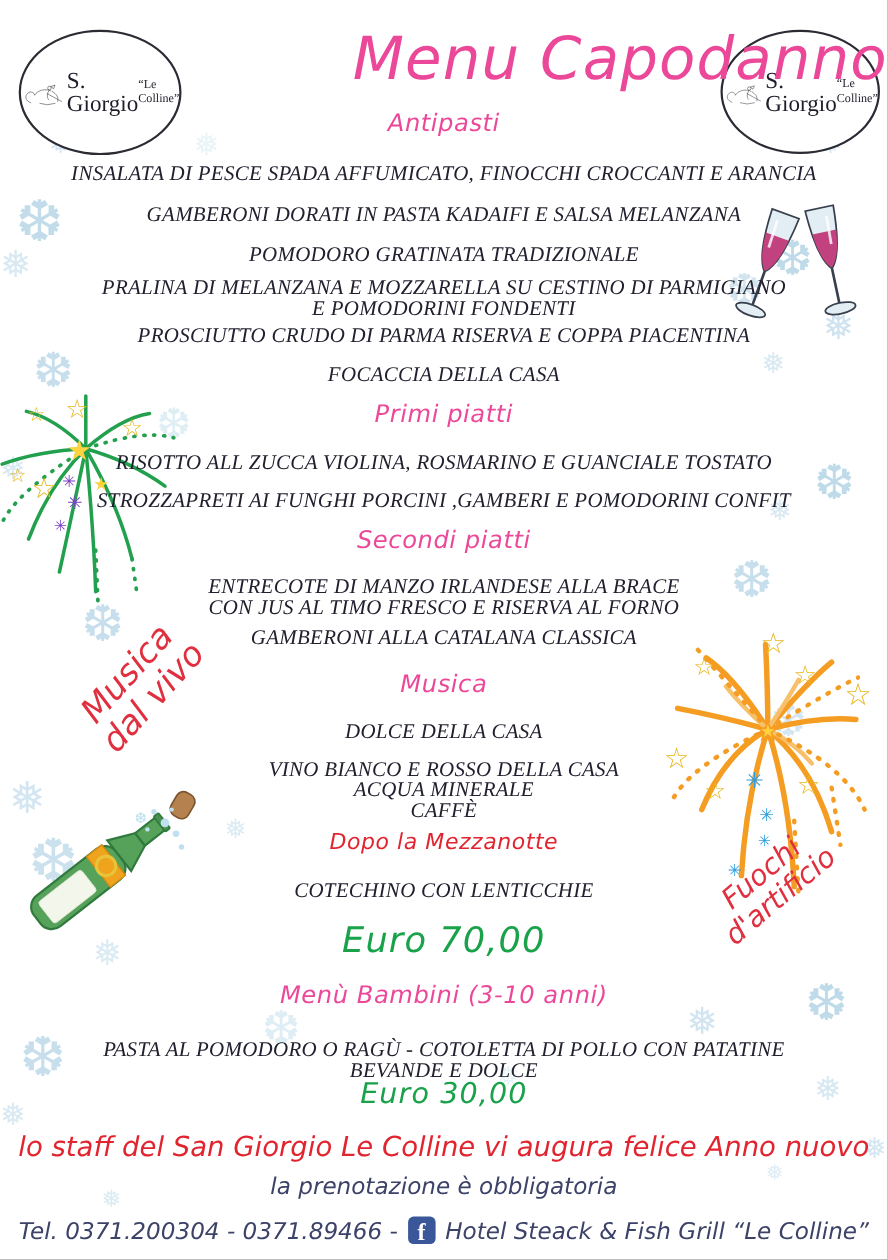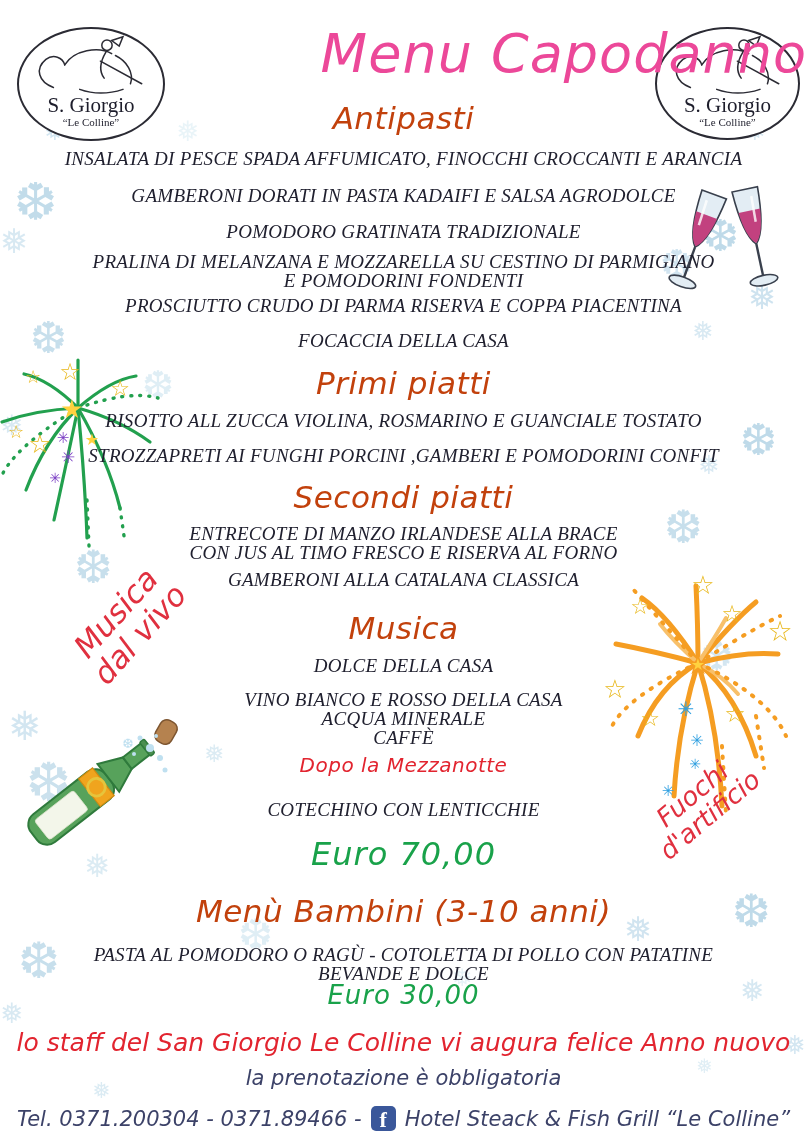--- a/index.html
+++ b/index.html
@@ -12,21 +12,21 @@
     position:absolute;line-height:1;pointer-events:none;
     font-family:"DejaVu Sans",sans-serif;
   }
   .line{position:absolute;left:0;right:0;text-align:center;white-space:pre-line;}
   .title{
     font-family:"DejaVu Sans",sans-serif;font-style:italic;
     font-size:54px;color:#ec4899;letter-spacing:1px;text-align:right;
   }
   .script-head{
     font-family:"DejaVu Sans",sans-serif;font-style:italic;
-    font-size:31px;color:#c2410c;letter-spacing:.5px;
+    font-size:22px;color:#ec4899;letter-spacing:.5px;
   }
   .script-red{
     font-family:"DejaVu Sans",sans-serif;font-style:italic;
     font-size:20px;color:#e2242f;letter-spacing:.5px;
   }
   .price{
     font-family:"DejaVu Sans",sans-serif;font-style:italic;
     font-size:32px;color:#19a24a;letter-spacing:1px;
   }
   .dish{
@@ -48,21 +48,21 @@
   .tel-row{display:flex;justify-content:center;align-items:center;gap:9px;margin-top:12px;}
   .fb{
     display:inline-flex;width:25px;height:25px;border-radius:5px;
     background:#3a579a;color:#fff;justify-content:center;align-items:flex-end;
     font-family:"Liberation Serif",serif;font-weight:bold;font-size:22px;
     line-height:.95;overflow:hidden;
   }
   .logo{
     position:absolute;width:148px;height:114px;border-radius:50%;
     border:2.5px solid #2b2b34;background:#fff;box-sizing:border-box;
-    display:flex;flex-direction:column;align-items:center;
+    display:flex;flex-direction:row;align-items:center;
   }
   .logo-name{font-family:"Liberation Serif",serif;font-size:21px;color:#1d1d2b;line-height:1;}
   .logo-sub{font-family:"Liberation Serif",serif;font-size:11px;color:#1d1d2b;line-height:1.2;}
   .deco{position:absolute;pointer-events:none;}
   svg text{font-family:"DejaVu Sans",sans-serif;}
 </style>
 </head>
 <body>
 
 <div class="page">
@@ -241,21 +241,21 @@
       <circle cx="87" cy="13" r="5.5" fill="none" stroke="#2b2b34" stroke-width="1.6"></circle>
     </svg>
     <div class="logo-name">S. Giorgio</div>
     <div class="logo-sub">“Le Colline”</div>
   </div>
 
   <div class="line title" style="top:22px">Menu Capodanno</div>
 
   <div class="line script-head" style="top:100px">Antipasti</div>
   <div class="line dish" style="top:149px">INSALATA DI PESCE SPADA AFFUMICATO, FINOCCHI CROCCANTI E ARANCIA</div>
-  <div class="line dish" style="top:186px">GAMBERONI DORATI IN PASTA KADAIFI E SALSA AGRODOLCE</div>
+  <div class="line dish" style="top:186px">GAMBERONI DORATI IN PASTA KADAIFI E SALSA MELANZANA</div>
   <div class="line dish" style="top:222px">POMODORO GRATINATA TRADIZIONALE</div>
   <div class="line dish" style="top:252px">PRALINA DI MELANZANA E MOZZARELLA SU CESTINO DI PARMIGIANO
 E POMODORINI FONDENTI</div>
   <div class="line dish" style="top:296px">PROSCIUTTO CRUDO DI PARMA RISERVA E COPPA PIACENTINA</div>
   <div class="line dish" style="top:331px">FOCACCIA DELLA CASA</div>
 
   <div class="line script-head" style="top:365px">Primi piatti</div>
   <div class="line dish" style="top:411px">RISOTTO ALL ZUCCA VIOLINA, ROSMARINO E GUANCIALE TOSTATO</div>
   <div class="line dish" style="top:446px">STROZZAPRETI AI FUNGHI PORCINI ,GAMBERI E POMODORINI CONFIT</div>
 

